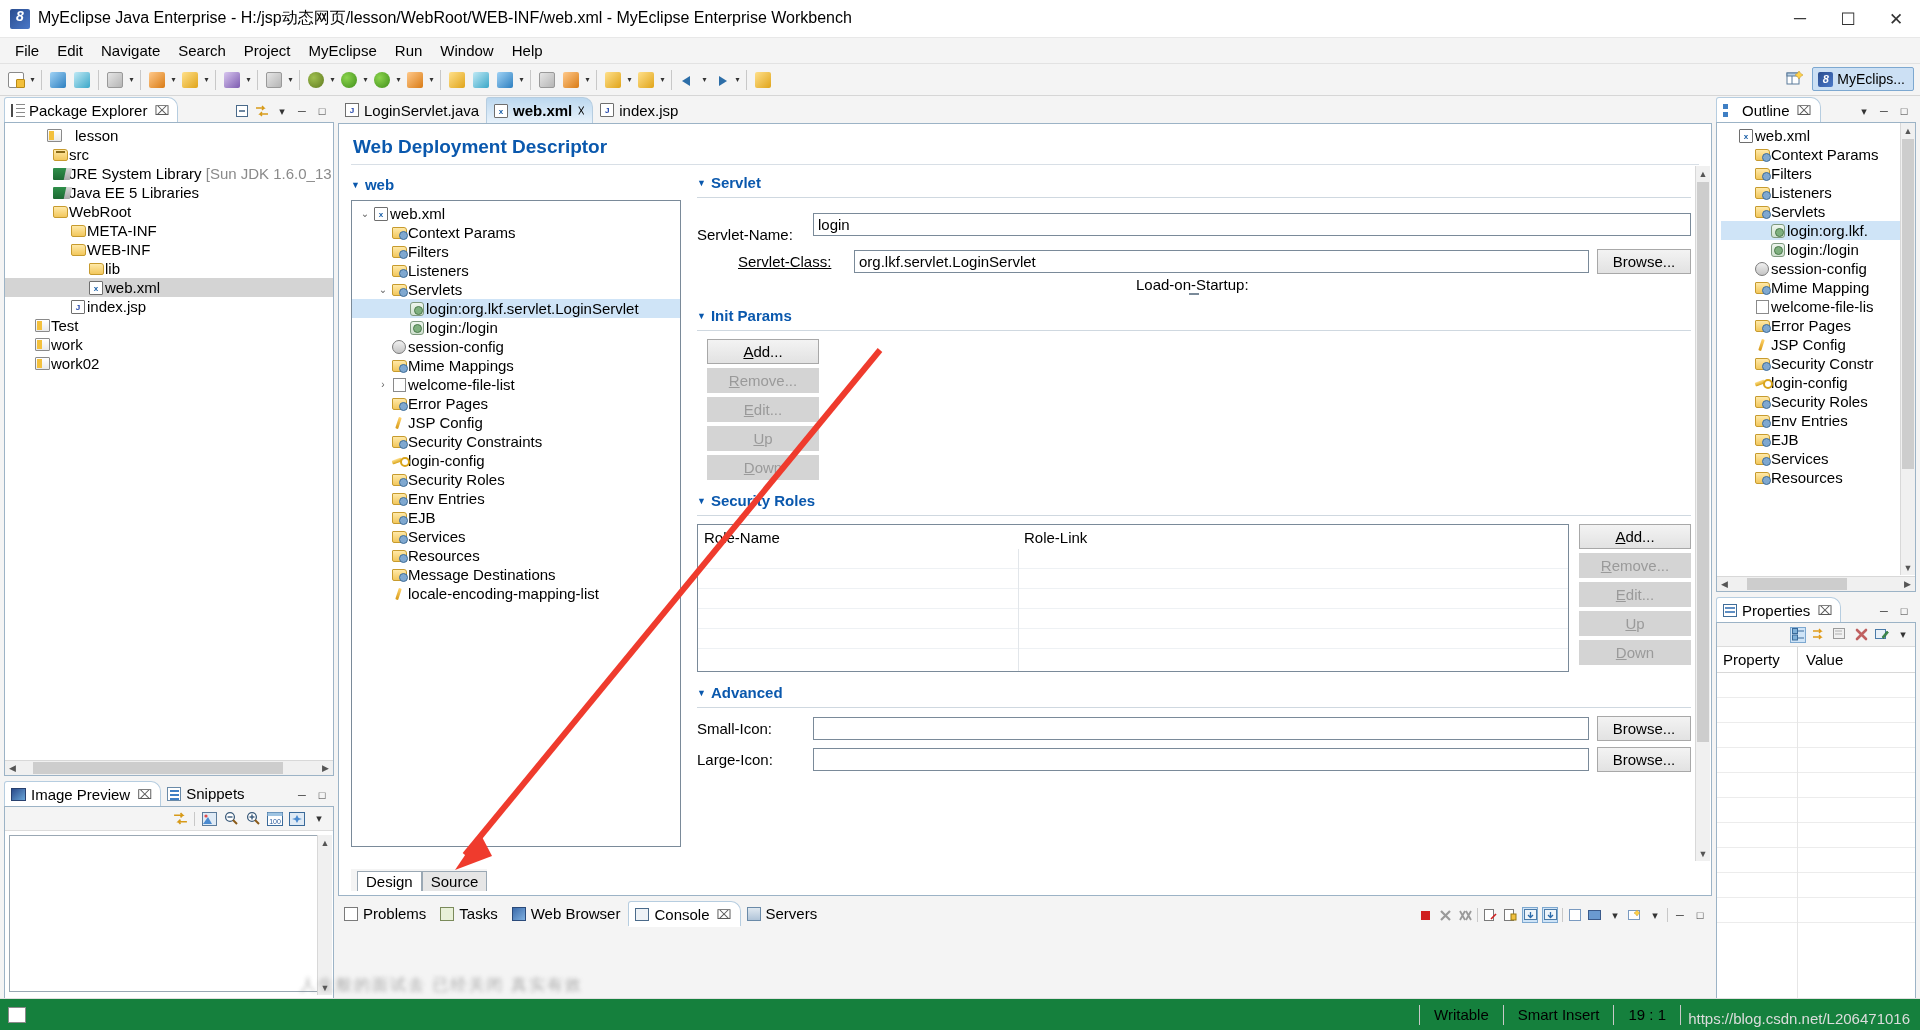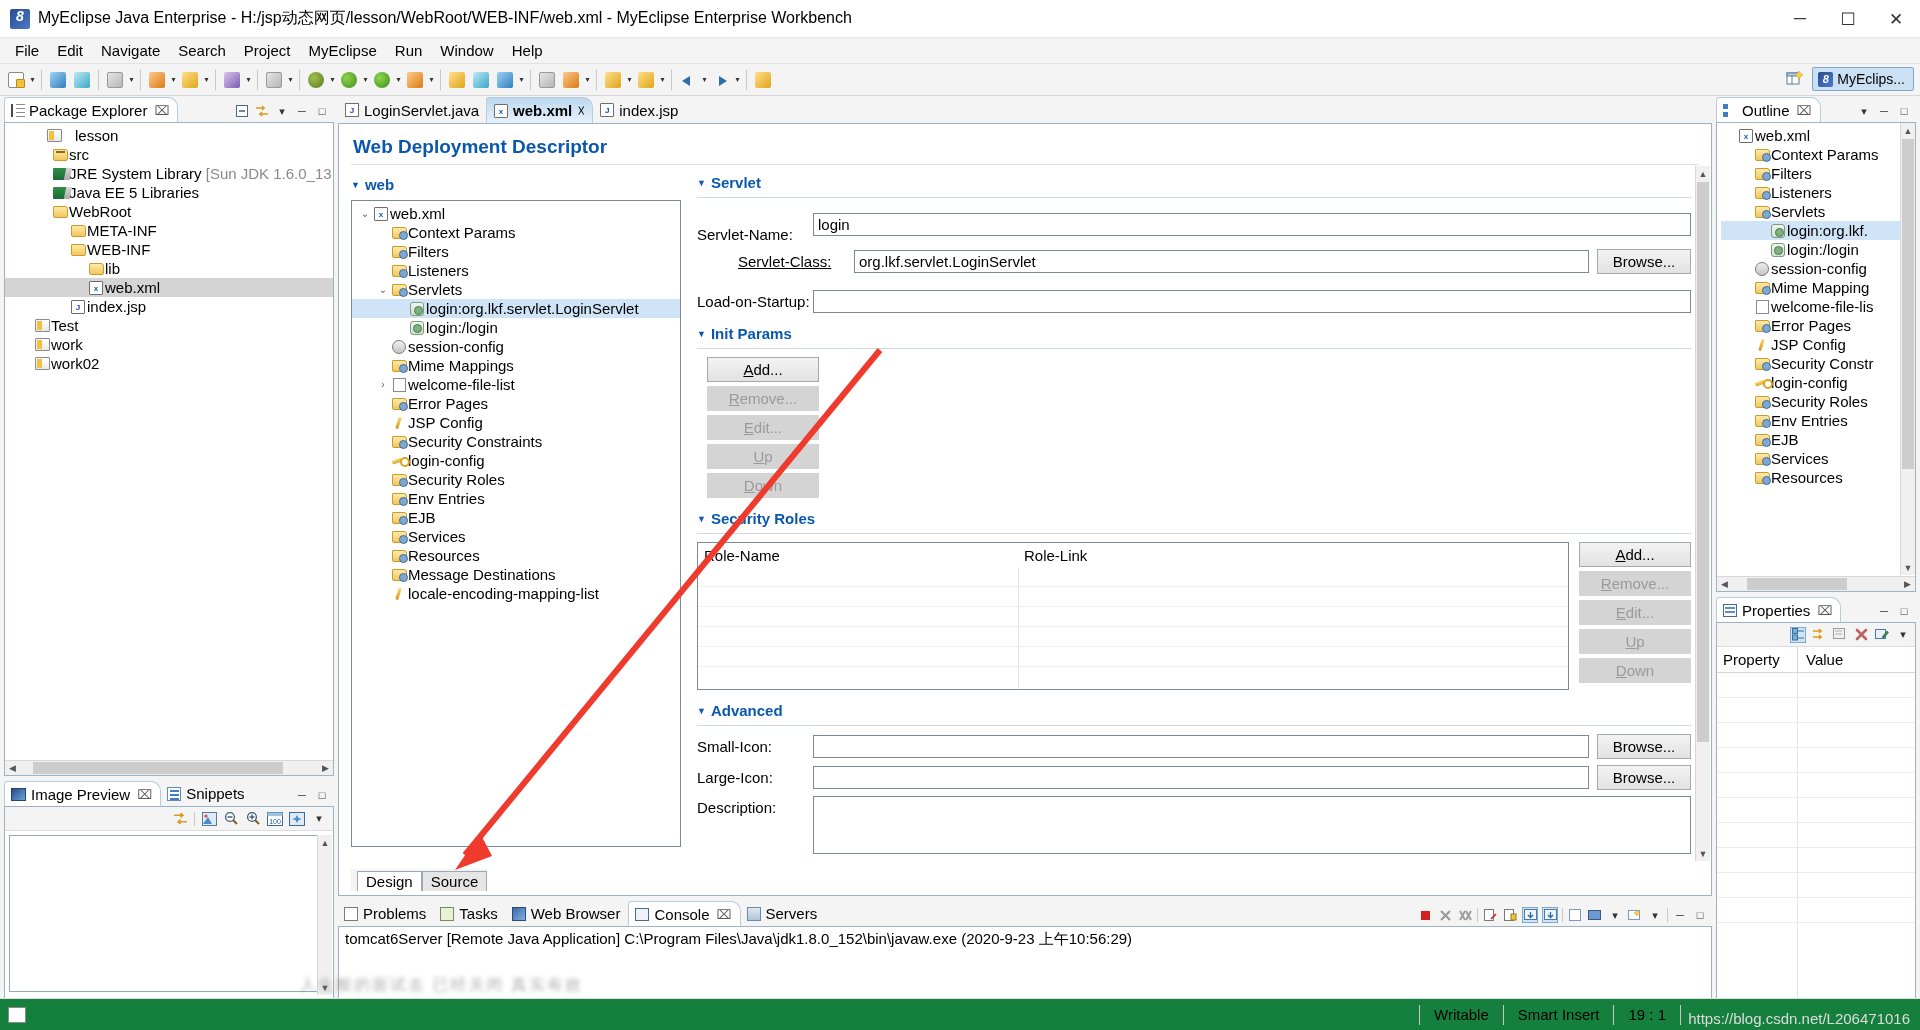--- a/index.html
+++ b/index.html
@@ -782,21 +782,21 @@
             <span class="fld-label" style="width:116px;margin-top:20px;">Servlet-Name:</span>
             <span class="inp" style="flex:1; display:flex; align-items:center;">login</span>
           </div>
 
           <div style="display:flex; align-items:center; margin-top:6px;">
             <span class="fld-label link" style="width:116px;">Servlet-Class:</span>
             <span class="inp" style="flex:1; display:flex; align-items:center;">org.lkf.servlet.LoginServlet</span>
             <span class="btn" style="width:94px; margin-left:8px;">Browse...</span>
           </div>
 
-          <div style="display:flex; align-items:center; margin-top:16px;">
+          <div style="display:flex; align-items:center; margin-top:2px;flex-direction:column;">
             <span class="fld-label" style="width:116px;">Load-on-Startup:</span>
             <span class="inp" style="flex:1; display:flex; align-items:center;"></span>
           </div>
 
           <div class="section-hdr" style="margin-top:12px;">
             <span class="caret">▼</span>
             <span>Init Params</span>
           </div>
           <div style="border-top:1px solid #cfd8e0; margin:6px 0 0 0;"></div>
 
@@ -849,24 +849,20 @@
           <div style="display:flex; align-items:center; margin-top:8px;">
             <span class="fld-label" style="width:116px;">Small-Icon:</span>
             <span class="inp" style="flex:1; display:flex; align-items:center;"></span>
             <span class="btn" style="width:94px; margin-left:8px;">Browse...</span>
           </div>
           <div style="display:flex; align-items:center; margin-top:6px;">
             <span class="fld-label" style="width:116px;">Large-Icon:</span>
             <span class="inp" style="flex:1; display:flex; align-items:center;"></span>
             <span class="btn" style="width:94px; margin-left:8px;">Browse...</span>
           </div>
-          <div style="display:flex; margin-top:6px;">
-            <span class="fld-label" style="width:116px; padding-top:3px;">Description:</span>
-            <span class="inp" style="flex:1; height:58px; position:relative;"></span>
-          </div>
         </div>
 
         <div class="vscroll" style="position:absolute; right:1px; top:42px; bottom:34px; width:15px;">
           <span class="arrow" style="top:0;">▲</span>
           <span class="arrow" style="bottom:0;">▼</span>
           <span class="thumb" style="top:16px; height:560px;"></span>
         </div>
       </div>
     </div>
 
@@ -1184,29 +1180,20 @@
                 <rect x="0.5" y="1.5" width="11" height="9" fill="#fff" stroke="#7a9ac0"></rect>
                 <path d="M9 1 l1.2 1.8 L12 4 l-1.8 1.2 L9 7 l-1.2-1.8 L6 4 l1.8-1.2z" fill="#ffd24a" stroke="#c79b2e" stroke-width="0.5"></path>
               </svg>
           </span>
           <span class="mini-btn">▾</span>
           <span style="width:1px;height:14px;background:#c8c8c8;"></span>
           <span class="mini-btn">─</span>
           <span class="mini-btn">□</span>
         </div>
       </div>
-      <div class="view-body">
-        <div class="console-line">tomcat6Server [Remote Java Application] C:\Program Files\Java\jdk1.8.0_152\bin\javaw.exe (2020-9-23 上午10:56:29)</div>
-        <div class="hscroll" style="position:absolute; left:0; right:18px; bottom:0;">
-          <span class="arrow" style="left:0;">◀</span>
-          <span class="arrow" style="right:0;">▶</span>
-          <span class="thumb" style="left:30px; width:620px;"></span>
-        </div>
-        <div style="position:absolute; right:0; bottom:0; width:18px; height:15px; background:#f0f0f0;"></div>
-      </div>
     </div>
   </div>
 
   <svg class="annot" viewBox="0 0 1920 1030">
     <line x1="880" y1="350" x2="465" y2="855" stroke="#ef3b2d" stroke-width="6"></line>
     <polygon points="455,870 480,833 492,856" fill="#ef3b2d"></polygon>
   </svg>
 
   <div class="blurline">人生般的面试去 已经关闭 真实有效</div>
 

